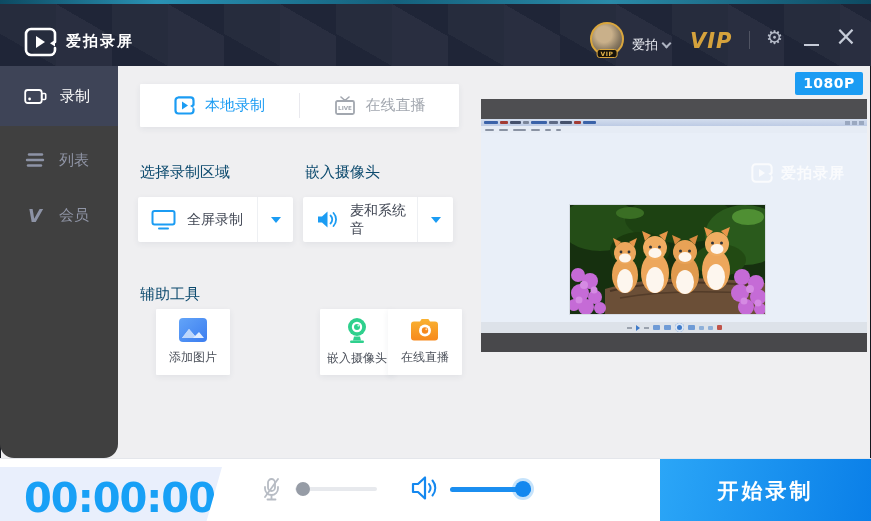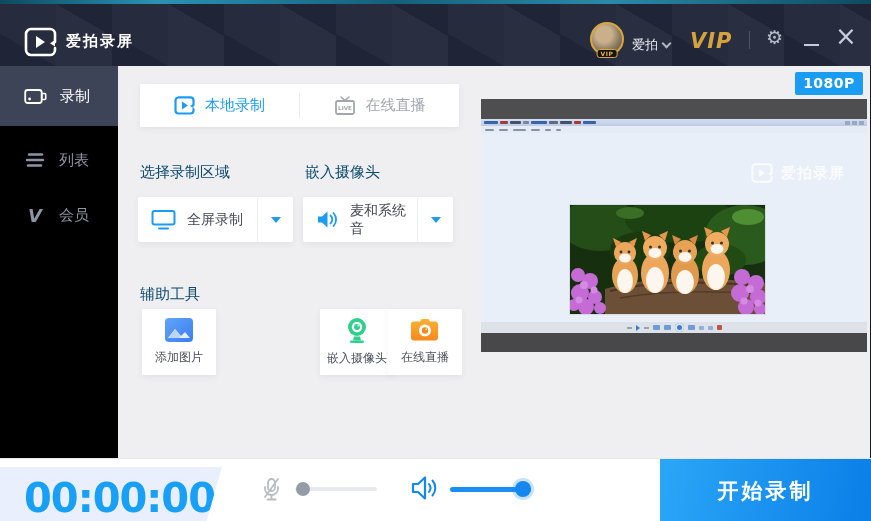--- a/index.html
+++ b/index.html
@@ -31,21 +31,21 @@
   .user-caret { position:absolute; left:663px; top:36px; width:7px; height:7px;
     border-right:2px solid #aeb4c2; border-bottom:2px solid #aeb4c2; transform:rotate(45deg); }
   .vip-logo { position:absolute; left:690px; top:25px; font-size:21px; font-weight:900;
     font-style:italic; color:#d5a23c; letter-spacing:1px; cursor:pointer; }
   .titlebar-divider { position:absolute; left:749px; top:27px; width:1px; height:18px; background:rgba(255,255,255,.18); }
   .gear-btn { position:absolute; left:766px; top:22px; font-size:19px; color:#b7bdca; cursor:pointer; }
   .min-btn { position:absolute; left:804px; top:24px; width:15px; height:18px;
     border-bottom:2px solid #c6ccd8; cursor:pointer; }
   .close-btn { position:absolute; left:835px; top:19px; font-size:26px; color:#c6ccd8; line-height:26px; cursor:pointer; }
   
-  .sidebar { position:absolute; left:0; top:66px; width:118px; height:392px; background:#000000; }
+  .sidebar { position:absolute; left:0; top:66px; width:118px; height:392px; background:#404040;border-radius:14px; }
   .side-item { position:absolute; left:0; width:118px; height:60px; display:flex;
     align-items:center; padding-left:24px; gap:13px; cursor:pointer; color:#9095a6; font-size:15px; }
   .side-item.active { background:#3e4457; color:#ffffff; }
   .v-glyph { font-size:18px; font-weight:bold; color:#8d93a6; width:22px; text-align:center; font-style:italic;}
   
   .card { position:absolute; background:#fff; border-radius:1px; box-shadow:0 2px 6px rgba(40,50,80,.07); }
   .tab-card { left:140px; top:84px; width:319px; height:43px; display:flex; align-items:stretch; }
   .tab { flex:1; display:flex; align-items:center; justify-content:center; gap:10px;
     font-size:15px; cursor:pointer; color:#a2a7af; }
   .tab.active { color:#1b9cf3; }
@@ -202,21 +202,21 @@
       </svg>
     </span>
     <span class="dd-value">全屏录制</span>
     <span class="dd-caret-zone">
       <i class="dd-caret"></i>
     </span>
   </div>
 
   <div class="section-label" style="left:140px; top:285px">辅助工具</div>
 
-  <div class="card tool-card" style="left:142px">
+  <div class="card tool-card" style="left:156px">
     <svg width="30" height="26" viewBox="0 0 30 26">
       <defs>
           <linearGradient id="gb" x1="0" y1="0" x2="1" y2="1">
         <stop offset="0" stop-color="#63a4f8"></stop>
             <stop offset="1" stop-color="#3b7df0"></stop>
           </linearGradient>
         </defs>
       <rect x="1" y="1" width="28" height="24" rx="4" fill="url(#gb)"></rect>
       <path d="M4 21 l7 -9 6 7 4 -4 5 6 z" fill="#eaf2ff" opacity=".95"></path>
       <path d="M4 21 l7 -9 6 7 -2 2 z" fill="#bcd6fb"></path>

